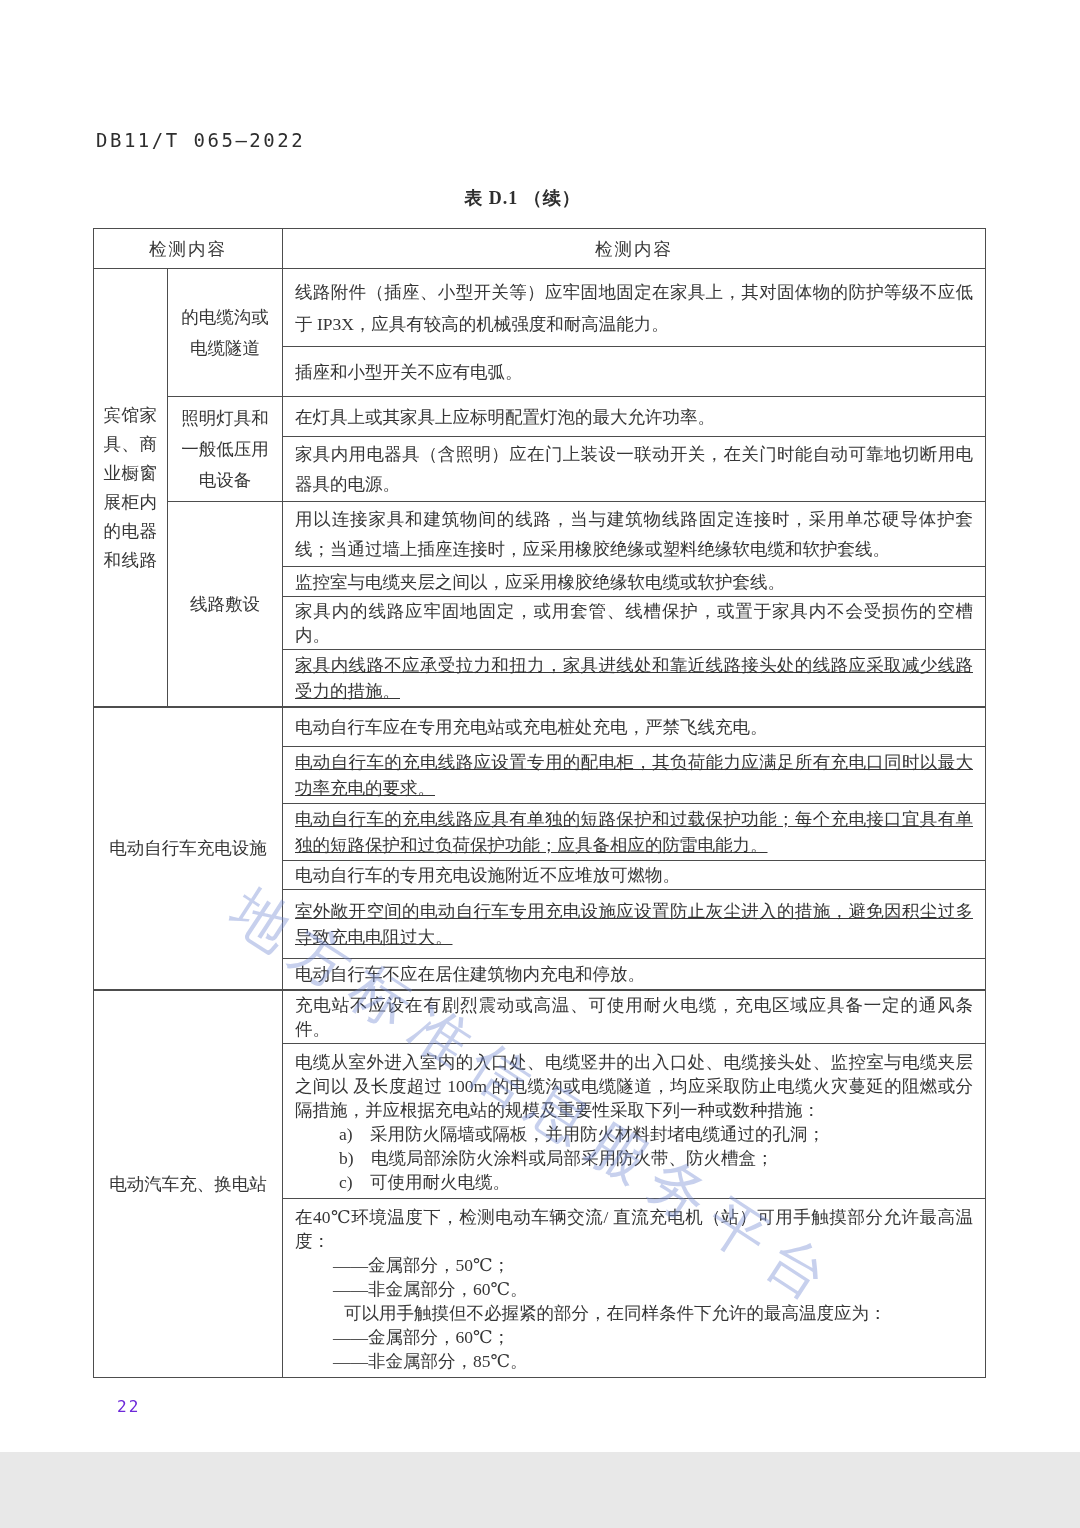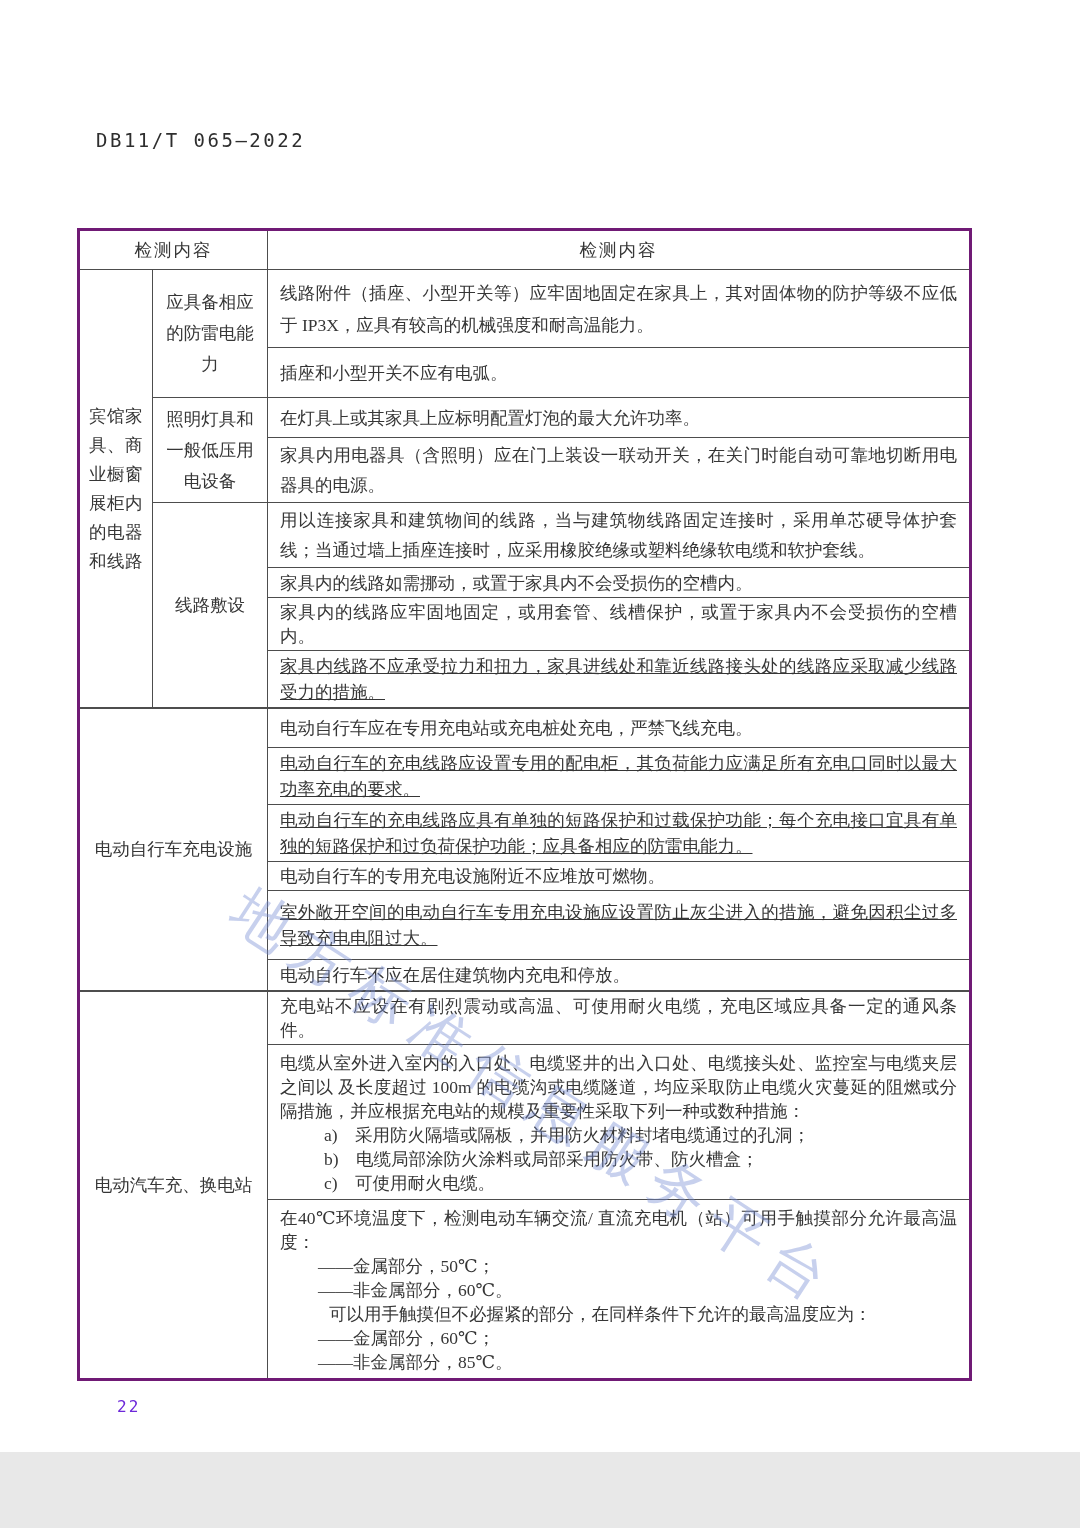--- a/index.html
+++ b/index.html
@@ -11,23 +11,23 @@
   .doc-code {
     position:absolute; left:96px; top:129px;
     font-size:19px; letter-spacing:2.5px; color:#2e2e2e;
     font-family:"DejaVu Sans Mono","Liberation Mono",monospace;
   }
   .table-title {
     position:absolute; left:0; top:186px; width:1045px; text-align:center;
     font-size:18px; font-weight:bold; letter-spacing:1px; color:#2e2e2e;
   }
   table.main {
-    position:absolute; left:77px; top:228px; width:892px;
+    position:absolute; left:93px; top:228px; width:892px;
     border-collapse:collapse; table-layout:fixed;
-    border:3px solid #701a75;
+    border:1px solid #701a75;
   }
   table.main th, table.main td {
     border:1.5px solid #4d4d4d;
     font-size:17.5px; font-weight:normal; color:#363636;
     vertical-align:middle;
   }
   thead th { border-bottom:2.5px solid #4d4d4d; text-align:center; letter-spacing:2px; }
   tr.sec-top td { border-top:2.5px solid #4d4d4d; }
   .c1 { text-align:center; padding:0 8px; line-height:29px; letter-spacing:0.5px; line-break:anywhere; }
   .c2 { text-align:center; padding:0 7px; line-height:31px; }
@@ -55,55 +55,56 @@
     font-family:"DejaVu Sans Mono","Liberation Mono",monospace;
   }
 </style>
 </head>
 <body>
 
 <div class="page">
 
   <div class="doc-code">DB11/T 065—2022</div>
 
+  <div class="table-title">表 D.1 （续）</div>
 
   <table class="main">
     <colgroup>
       <col style="width:74px">
         <col style="width:115px">
         <col style="width:703px">
     </colgroup>
     <thead>
       <tr style="height:40px">
         <th colspan="2">检测内容</th>
         <th>检测内容</th>
       </tr>
     </thead>
     <tbody>
       <tr style="height:78px">
         <td class="c1" rowspan="8">宾馆家具、商业橱窗展柜内的电器和线路</td>
-        <td class="c2" rowspan="2">应具备相应的防雷电能力</td>
+        <td class="c2" rowspan="2">的电缆沟或电缆隧道</td>
         <td class="c3 lh32">线路附件（插座、小型开关等）应牢固地固定在家具上，其对固体物的防护等级不应低于 IP3X，应具有较高的机械强度和耐高温能力。</td>
       </tr>
       <tr style="height:50px">
         <td class="c3">插座和小型开关不应有电弧。</td>
       </tr>
       <tr style="height:40px">
         <td class="c2" rowspan="2">照明灯具和一般低压用电设备</td>
         <td class="c3">在灯具上或其家具上应标明配置灯泡的最大允许功率。</td>
       </tr>
       <tr style="height:61px">
         <td class="c3 lh30">家具内用电器具（含照明）应在门上装设一联动开关，在关门时能自动可靠地切断用电器具的电源。</td>
       </tr>
       <tr style="height:63px">
         <td class="c2" rowspan="4">线路敷设</td>
         <td class="c3 lh30">用以连接家具和建筑物间的线路，当与建筑物线路固定连接时，采用单芯硬导体护套线；当通过墙上插座连接时，应采用橡胶绝缘或塑料绝缘软电缆和软护套线。</td>
       </tr>
       <tr style="height:30px">
-        <td class="c3">家具内的线路如需挪动，或置于家具内不会受损伤的空槽内。</td>
+        <td class="c3">监控室与电缆夹层之间以，应采用橡胶绝缘软电缆或软护套线。</td>
       </tr>
       <tr style="height:36px">
         <td class="c3">家具内的线路应牢固地固定，或用套管、线槽保护，或置于家具内不会受损伤的空槽内。</td>
       </tr>
       <tr style="height:50px">
         <td class="c3 lh26">家具内线路不应承受拉力和扭力，家具进线处和靠近线路接头处的线路应采取减少线路受力的措施。</td>
       </tr>
 
       <tr class="sec-top" style="height:39px">
         <td class="c2" colspan="2" rowspan="6">电动自行车充电设施</td>

